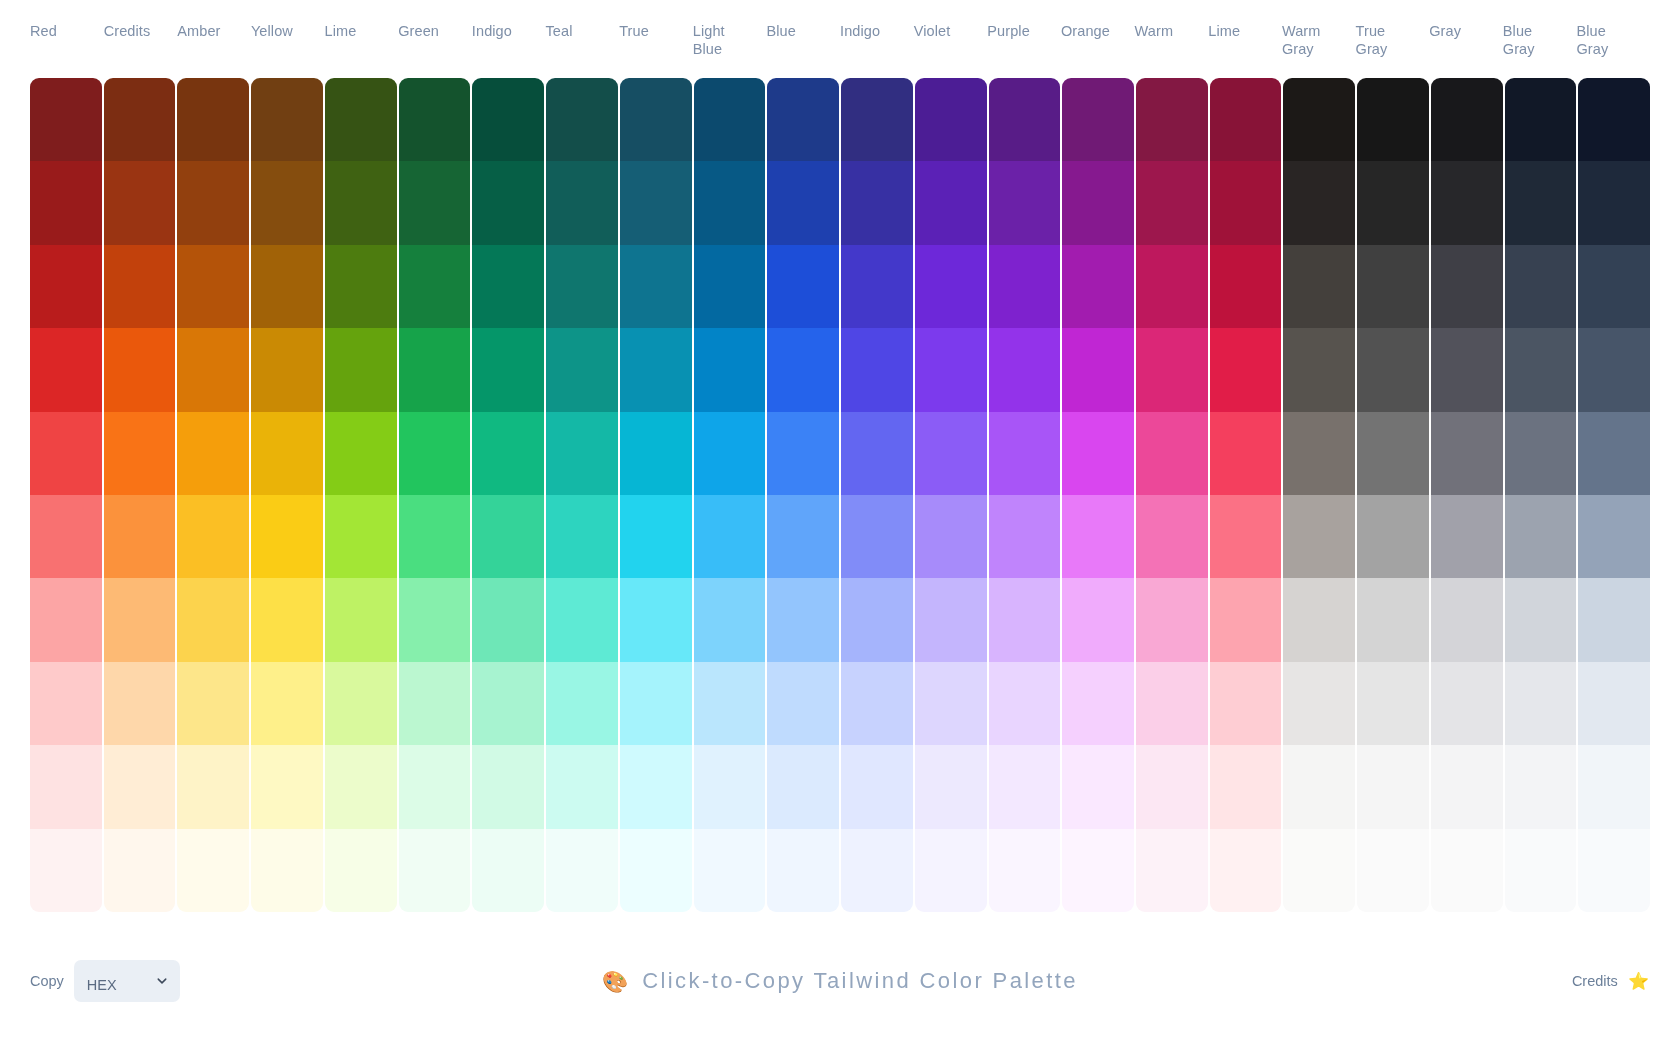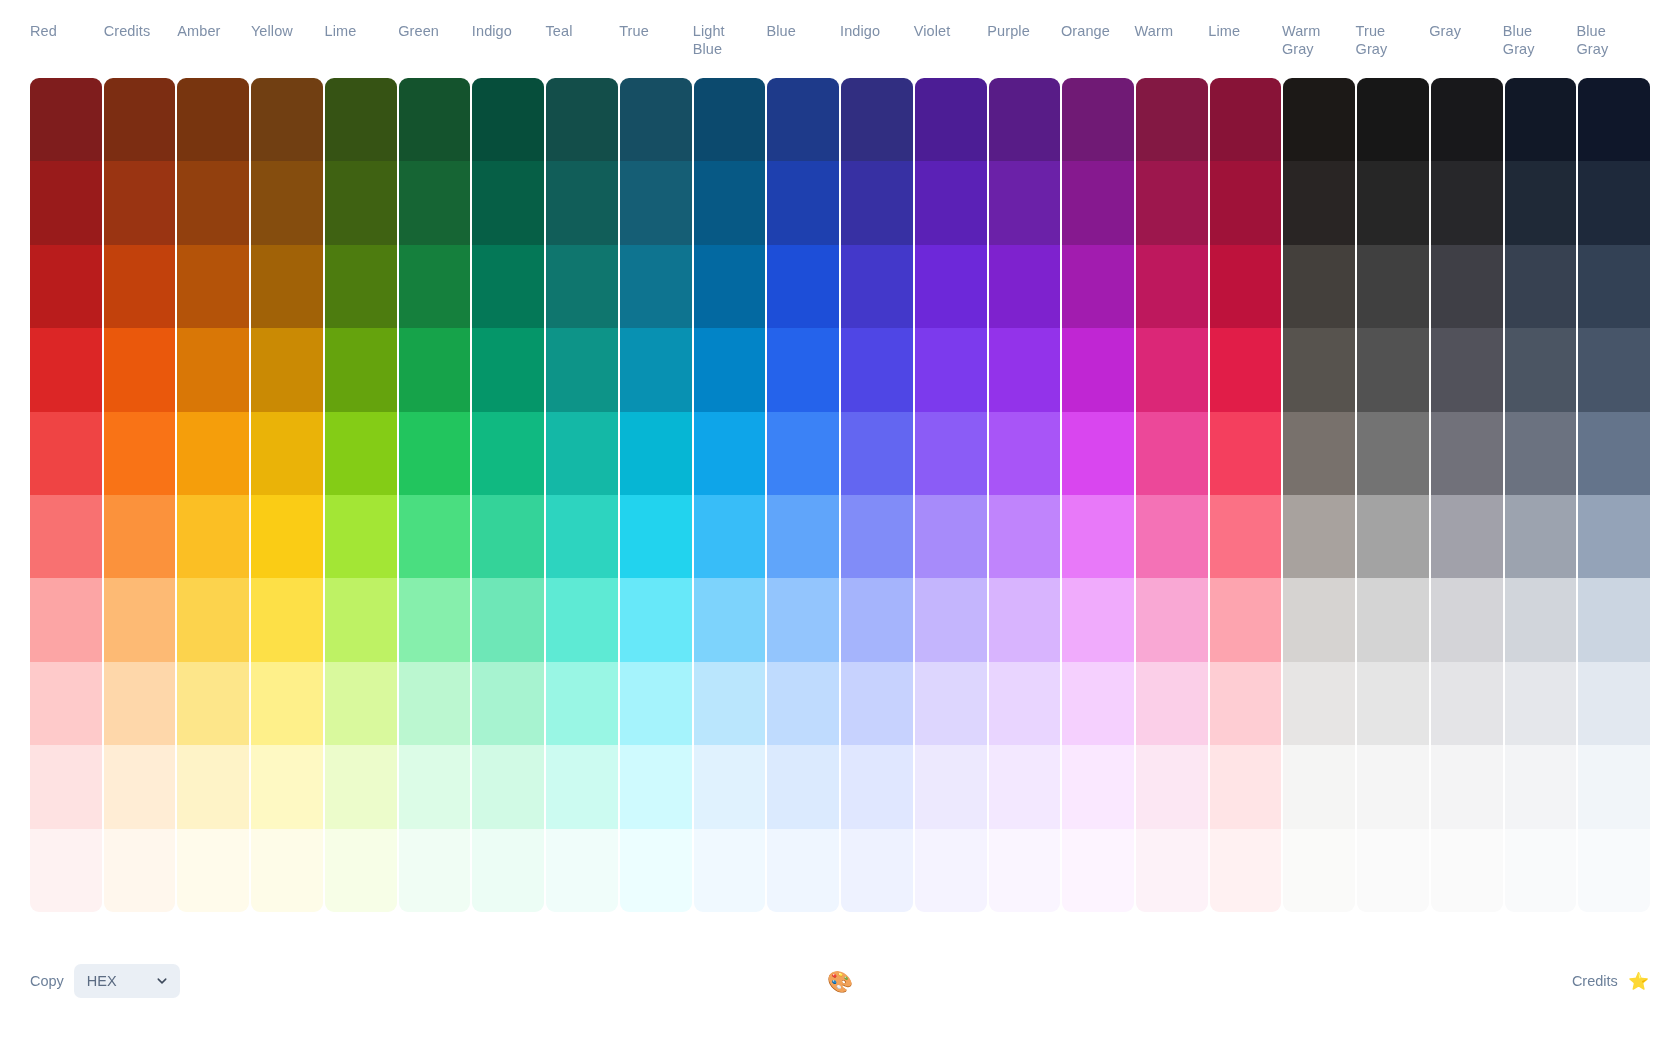--- a/index.html
+++ b/index.html
@@ -78,21 +78,21 @@
   }
   .copy-select {
     appearance: none;
     -webkit-appearance: none;
     background: #eaeff5;
     border: none;
     border-radius: 7px;
     color: #5b6b82;
     font-family: "Liberation Sans", sans-serif;
     font-size: 14.5px;
-    padding: 9px 34px 9px 13px;
+    padding: 17px 34px 9px 13px;
     cursor: pointer;
     outline: none;
     width: 106px;
   }
   .select-wrap { position: relative; display: inline-block; }
   .select-wrap .chev {
     position: absolute;
     right: 12px; top: 50%;
     transform: translateY(-50%);
     pointer-events: none;
@@ -440,20 +440,21 @@
       <span class="select-wrap">
         <select class="copy-select" id="copy-select"><option value="HEX">HEX</option><option value="RGB">RGB</option><option value="HSL">HSL</option><option value="Name">Name</option><option value="Class">Class</option></select>
         <svg class="chev" viewBox="0 0 16 16">
           <path d="M3 5.5 L8 10.5 L13 5.5" fill="none" stroke="#3e4a5c" stroke-width="2" stroke-linecap="round" stroke-linejoin="round"></path>
         </svg>
       </span>
     </div>
 
     <div class="footer-center">
       <span class="palette-emoji">🎨</span>
+      <span class="site-title">Click-to-Copy Tailwind Color Palette</span>
     </div>
 
     <div class="footer-right">
       <span class="credits-link">Credits</span>
       <span class="star-emoji">⭐</span>
     </div>
 
   </div>
 </div>
 

